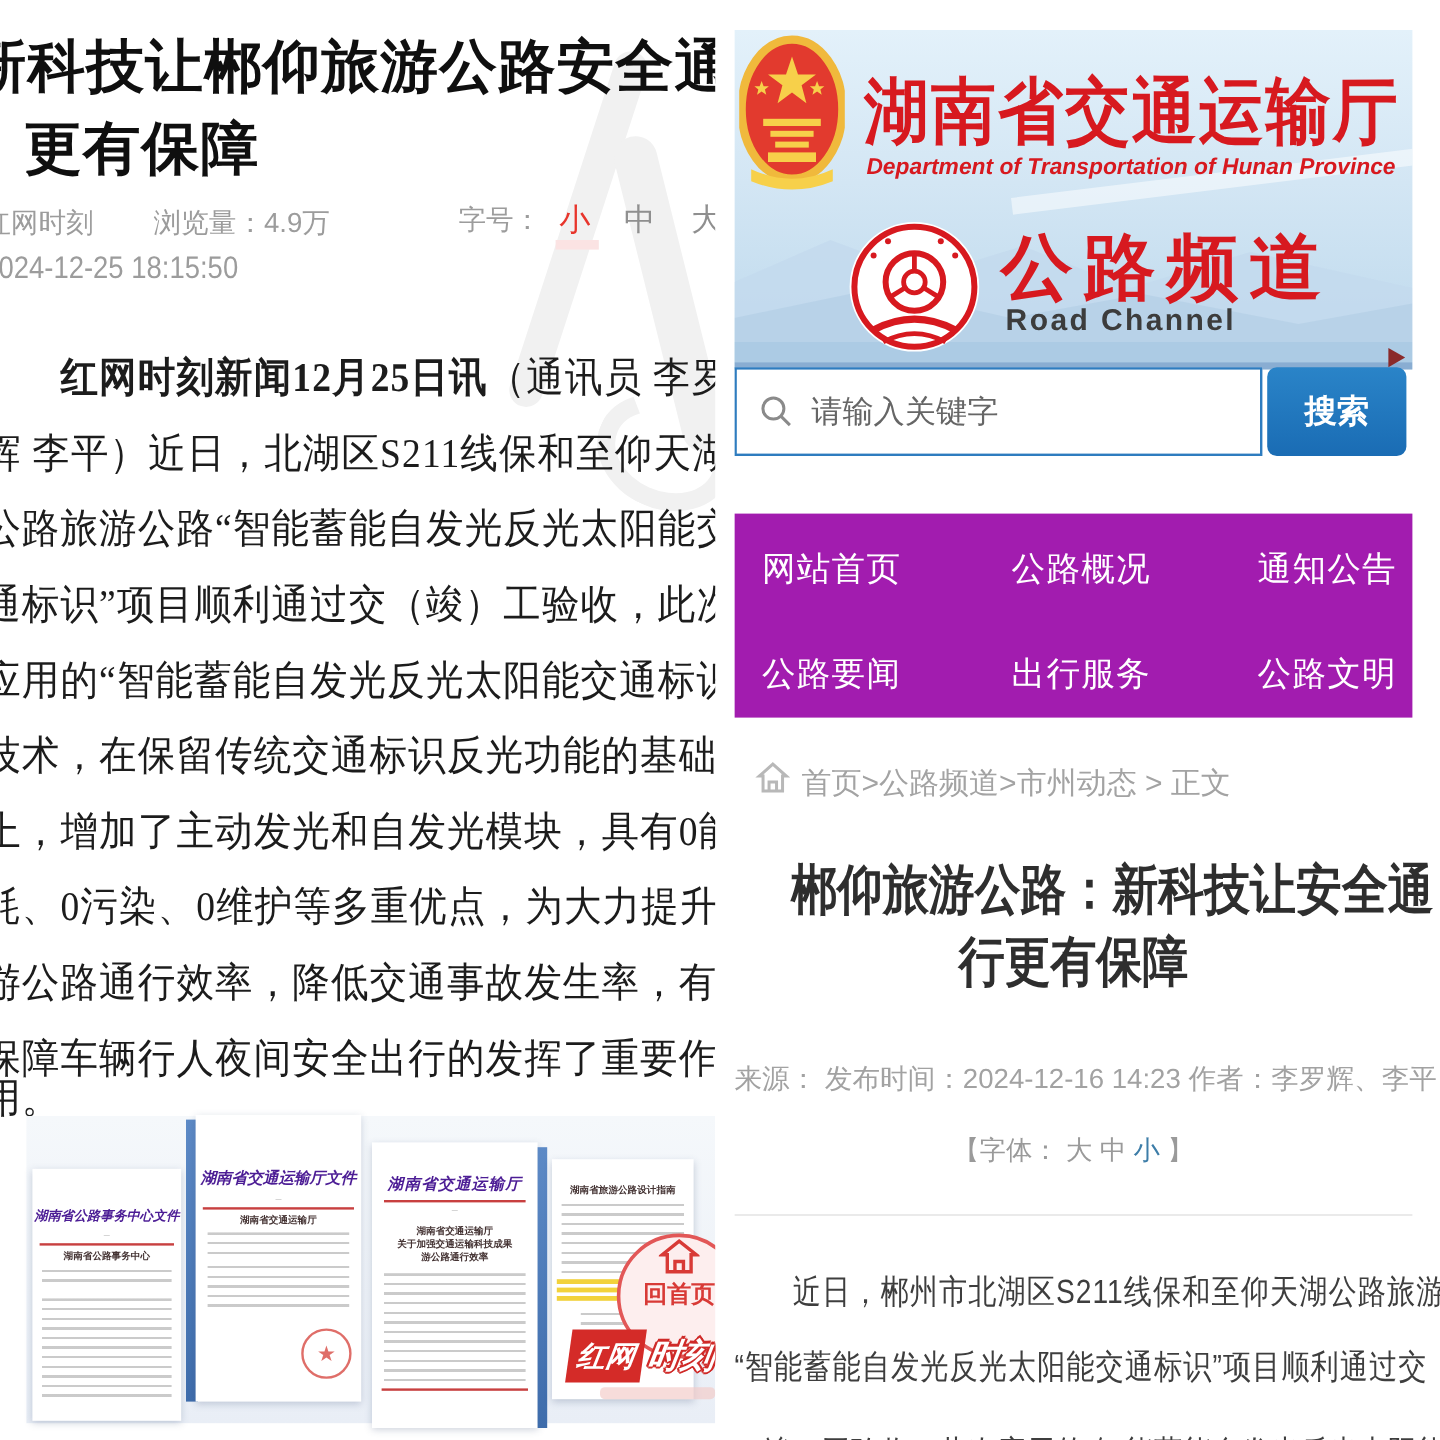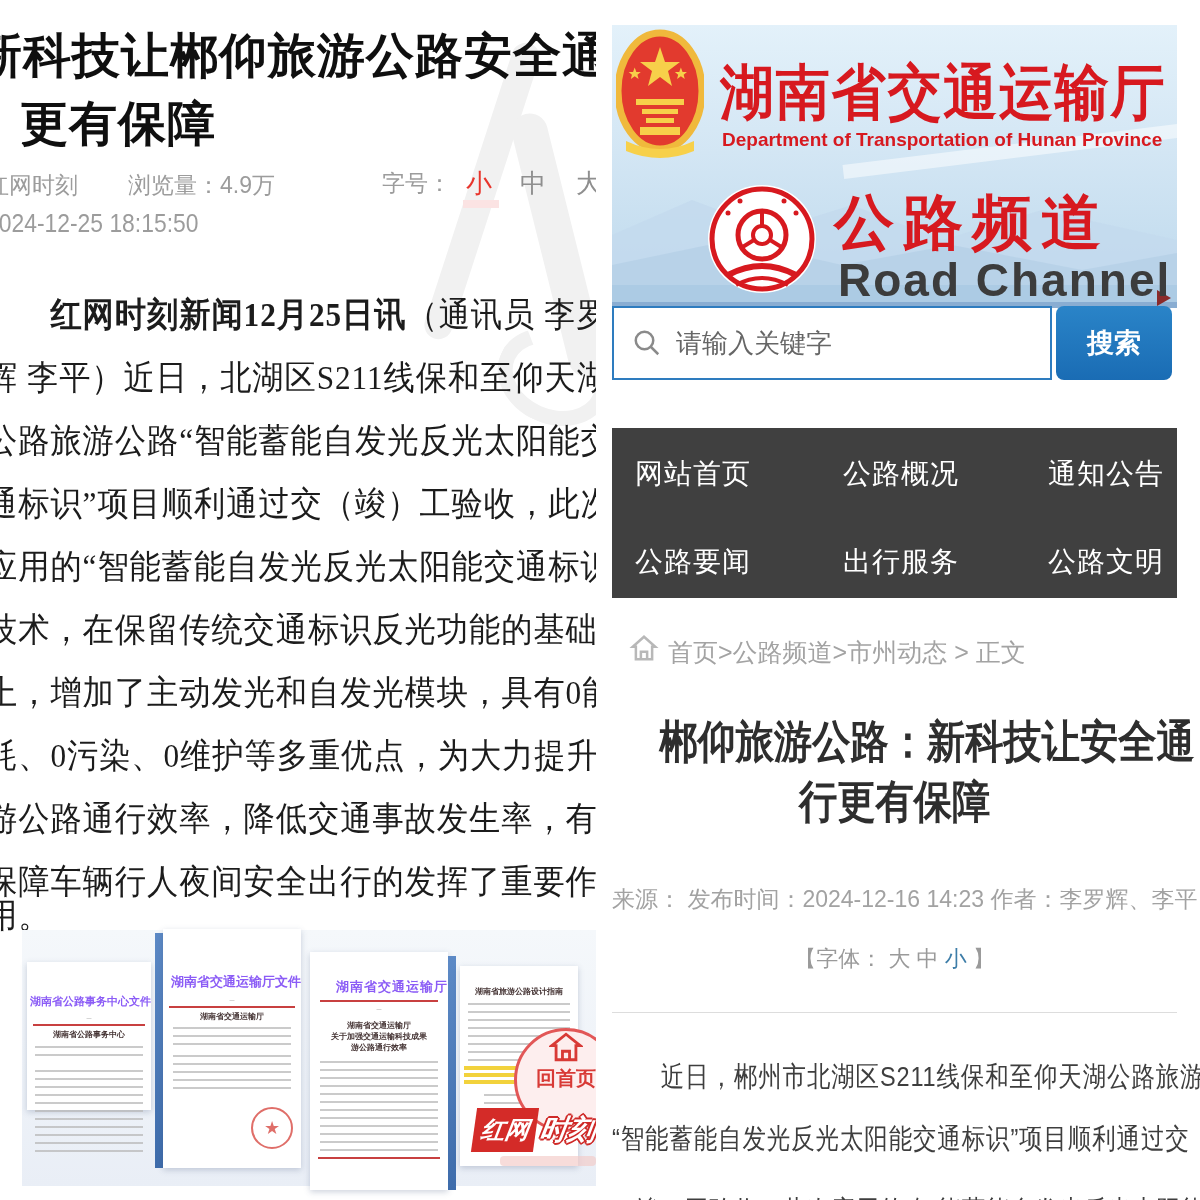--- a/index.html
+++ b/index.html
@@ -12,21 +12,21 @@
   #left-panel{left:0;top:0;width:596px;height:1200px;overflow:hidden;background:#fff;}
   .wm{background:#f1f1f1;border-radius:18px;}
   .l-title{font-weight:bold;color:#0f0f0f;font-size:48px;letter-spacing:1px;}
   .l-meta{color:#9c9c9c;font-size:23px;}
   .l-date{color:#9c9c9c;font-size:26px;transform:scaleX(.88);transform-origin:left top;}
   .l-body{font-family:"Liberation Serif",serif;color:#1c1c1c;font-size:34px;
           transform:scaleX(.92);transform-origin:left top;letter-spacing:1px;}
   .small-red{color:#e8352c;}
   .img-bg{background:linear-gradient(#f5f8fb,#e9eef6);}
   .doc{background:#fff;box-shadow:0 2px 6px rgba(60,80,120,.25);}
-  .doc-title{color:#8b5cf6;font-weight:bold;text-align:right;}
+  .doc-title{color:#4c1d95;font-weight:bold;text-align:center;font-style:italic;}
   .doc-sub{color:#999;font-size:5px;text-align:center;}
   .doc-rule{height:2px;background:#c84040;margin:3px 6px;}
   .doc-head{color:#433;font-weight:bold;text-align:center;}
   .doclines{background:repeating-linear-gradient(to bottom,#b9b9b9 0 2px,rgba(0,0,0,0) 2px 8px);opacity:.75;}
   .spine{background:linear-gradient(#5d8ac6,#3e6cab);}
   .hl{background:#f2d23c;height:4px;margin:3px 4px;}
   #home-btn{border-radius:50%;border:3px solid #e25757;background:#fdeeee;
             display:flex;flex-direction:column;align-items:center;gap:2px;}
   #home-btn span{color:#d83a36;font-weight:bold;font-size:20px;}
   .rn-red{background:#d42b28;color:#fff;font-weight:900;font-style:italic;
@@ -34,32 +34,32 @@
   .rn-outline{color:#fff;font-weight:900;font-style:italic;font-size:28px;
           text-shadow:-2px 0 #cf2a28,2px 0 #cf2a28,0 -2px #cf2a28,0 2px #cf2a28,
                       -1px -1px #cf2a28,1px 1px #cf2a28,-1px 1px #cf2a28,1px -1px #cf2a28;}
 
   
   #right-panel{left:612px;top:0;width:588px;height:1200px;overflow:hidden;background:#fff;}
   #banner{left:0;top:25px;width:565px;height:283px;overflow:hidden;
           background:linear-gradient(#e3f1fa 0%,#d3e6f4 45%,#bcd8ec 100%);}
   .cn-org{color:#d7191f;font-weight:bold;font-size:60px;letter-spacing:2px;
           transform:scaleX(.9);transform-origin:left top;}
-  .en-org{color:#d7191f;font-size:19px;font-weight:bold;}
+  .en-org{color:#d7191f;font-size:19px;font-weight:bold;font-style:italic;}
   .cn-channel{color:#d7191f;font-weight:bold;font-size:60px;letter-spacing:9px;}
-  .en-channel{color:#3c3c3c;font-weight:bold;font-size:46px;letter-spacing:2px;}
+  .en-channel{color:#3c3c3c;font-weight:bold;font-size:25px;letter-spacing:2px;}
   #search-box{left:0;top:306px;width:440px;height:74px;background:#fff;border:2px solid #2e7cbf;
               box-sizing:border-box;display:flex;align-items:center;}
   #search-input{border:0;outline:0;flex:1;font-size:26px;color:#444;background:transparent;
                 font-family:"Liberation Sans",sans-serif;}
   #search-input::placeholder{color:#666;}
   #search-btn{left:444px;top:306px;width:116px;height:74px;border:0;border-radius:8px;
               background:linear-gradient(#2a84c8,#1a6cb4);color:#fff;font-size:27px;font-weight:bold;
               font-family:"Liberation Sans",sans-serif;cursor:pointer;}
-  #nav{left:0;top:428px;width:565px;height:170px;background:#404040;}
+  #nav{left:0;top:428px;width:565px;height:170px;background:#a21caf;}
   .nav-item{position:absolute;color:#fff;font-size:28px;letter-spacing:1px;cursor:pointer;}
   .crumb{color:#a3a3a3;font-size:25px;}
   .r-title{left:0;width:565px;text-align:center;color:#2e2e2e;font-weight:bold;font-size:45px;}
   .r-title>span{display:inline-block;transform:scaleX(.85);}
   .r-meta{color:#a2a2a2;font-size:23px;}
   .r-font{left:0;width:565px;text-align:center;color:#9a9a9a;font-size:22px;}
   .blue-link{color:#3d7da8;}
   .r-body{color:#3e3e3e;font-size:28px;transform:scaleX(.84);transform-origin:left top;letter-spacing:1px;}
   .divider{background:#ddd;height:1px;}
 </style>
@@ -95,21 +95,21 @@
     <div class="abs l-body nowrap" style="left:-14px;top:544px;">应用的“智能蓄能自发光反光太阳能交通标识”</div>
     <div class="abs l-body nowrap" style="left:-14px;top:607px;">技术，在保留传统交通标识反光功能的基础</div>
     <div class="abs l-body nowrap" style="left:-14px;top:670px;">上，增加了主动发光和自发光模块，具有0能</div>
     <div class="abs l-body nowrap" style="left:-14px;top:733px;">耗、0污染、0维护等多重优点，为大力提升旅</div>
     <div class="abs l-body nowrap" style="left:-14px;top:796px;">游公路通行效率，降低交通事故发生率，有效</div>
     <div class="abs l-body nowrap" style="left:-14px;top:859px;">保障车辆行人夜间安全出行的发挥了重要作</div>
     <div class="abs l-body nowrap" style="left:-14px;top:893px;">用。</div>
 
     <div class="abs img-bg" style="left:22px;top:930px;width:574px;height:256px;">
 
-      <div class="abs doc" style="left:5px;top:32px;width:124px;height:148px;">
+      <div class="abs doc" style="left:5px;top:44px;width:124px;height:210px;">
         <div class="doc-title" style="font-size:11px;margin-top:32px;">湖南省公路事务中心文件</div>
         <div class="doc-sub" style="margin-top:6px;">—</div>
         <div class="doc-rule"></div>
         <div class="doc-head" style="font-size:8px;">湖南省公路事务中心</div>
         <div class="doclines" style="margin:6px 8px 0;height:16px;"></div>
         <div class="doclines" style="margin:8px 8px 0;height:86px;"></div>
       </div>
 
       <div class="abs spine" style="left:133px;top:3px;width:10px;height:235px;"></div>
       <div class="abs doc" style="left:141px;top:-1px;width:138px;height:239px;">

